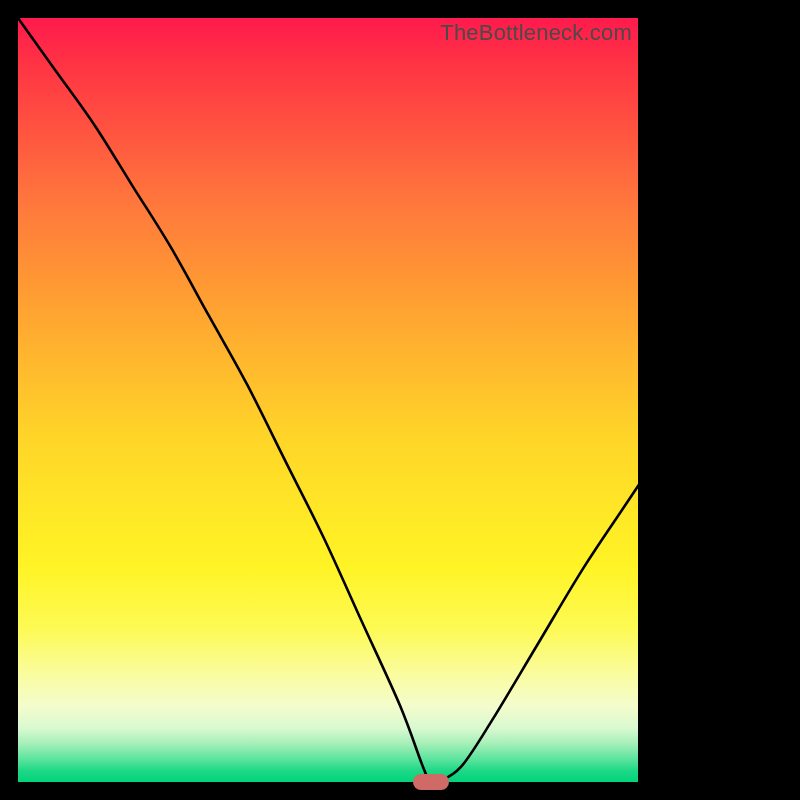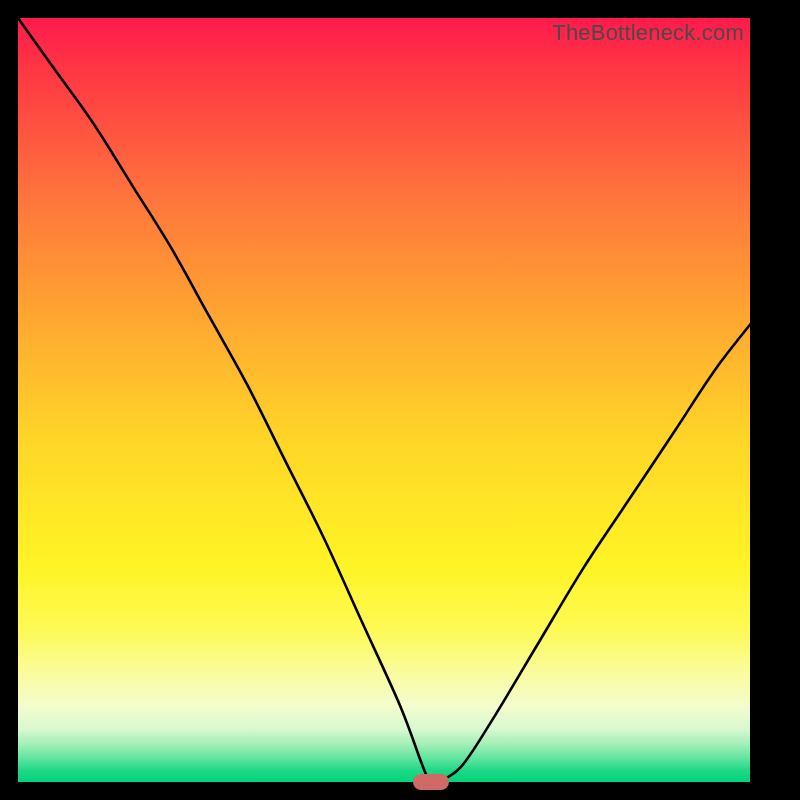--- a/index.html
+++ b/index.html
@@ -8,21 +8,21 @@
     width: 800px;
     height: 800px;
     background: #000;
     position: relative;
     font-family: Arial, sans-serif;
   }
   .plot-area {
     position: absolute;
     left: 18px;
     top: 18px;
-    width: 732px;
+    width: 620px;
     height: 764px;
     background: linear-gradient(to bottom,
       #ff1a4d 0%,
       #ff3344 6%,
       #ff5540 15%,
       #ff7a3c 25%,
       #ff9933 35%,
       #ffb82e 45%,
       #ffd528 55%,
       #ffe826 65%,

